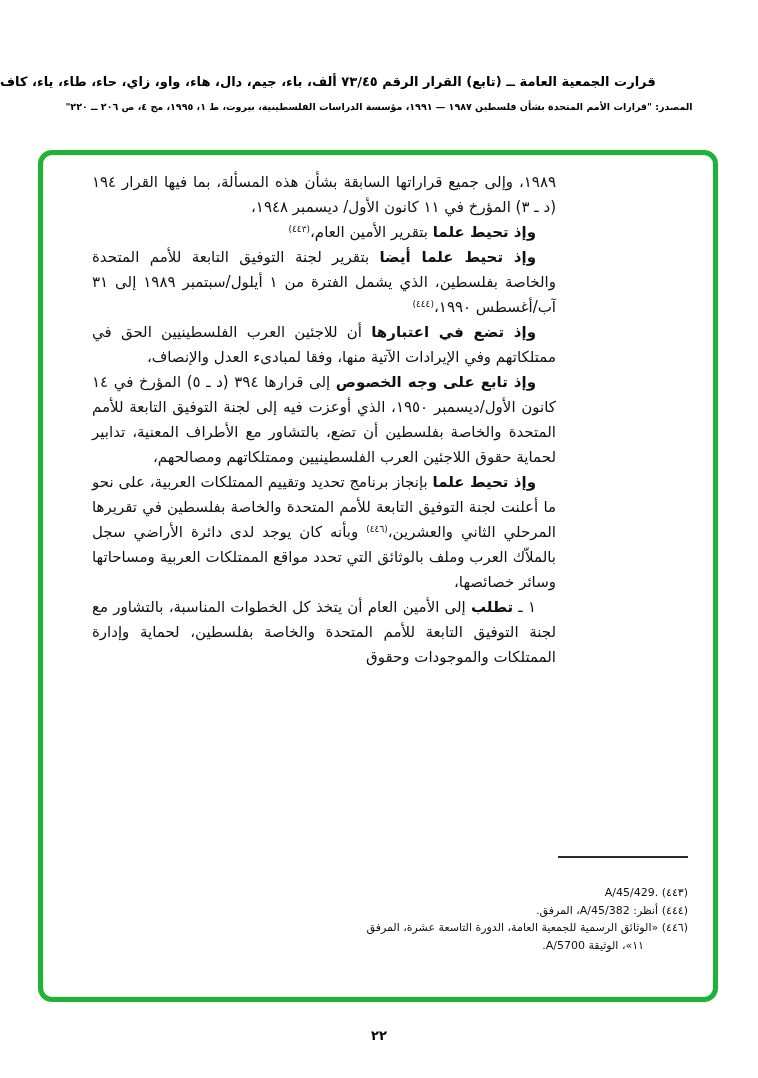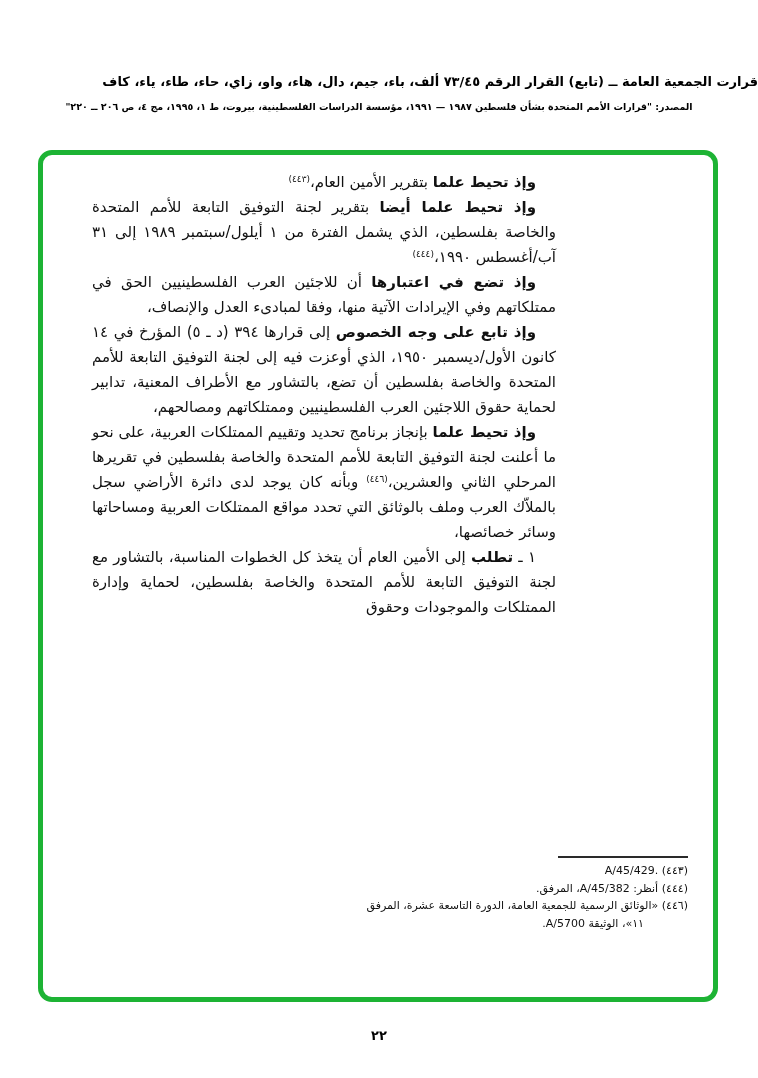--- a/index.html
+++ b/index.html
@@ -6,21 +6,21 @@
   .page{
     position:relative;
     width:758px;height:1078px;
     background:#ffffff;
     overflow:hidden;
     font-family:"DejaVu Sans", sans-serif;
     color:#111;
   }
   .hdr-title{
     position:absolute;top:74px;left:0;width:758px;
-    text-align:right;direction:rtl;
+    text-align:left;direction:rtl;
     font-size:13px;font-weight:bold;color:#000;
     white-space:nowrap;
   }
   .hdr-source{
     position:absolute;top:101px;left:0;width:758px;
     text-align:center;direction:rtl;
     font-size:9.5px;font-weight:bold;color:#000;
     white-space:nowrap;
   }
   .green-box{
@@ -44,21 +44,21 @@
   .para sup{
     font-size:9px;
     line-height:0;
     vertical-align:5px;
   }
   .fn-divider{
     position:absolute;top:856px;right:70px;
     width:130px;height:2px;background:#2a2a2a;
   }
   .footnotes{
-    position:absolute;top:862px;right:70px;width:330px;
+    position:absolute;top:884px;right:70px;width:330px;
     direction:rtl;
     font-size:11px;line-height:17.5px;
     color:#111;
     text-align:right;
   }
   .footnote{
     margin:0;
     padding-right:44px;
     text-indent:-44px;
   }
@@ -73,20 +73,21 @@
 
 <div class="page">
 
   <div class="hdr-title">قرارت الجمعية العامة ــ (تابع) القرار الرقم ٧٣/٤٥ ألف، باء، جيم، دال، هاء، واو، زاي، حاء، طاء، ياء، كاف</div>
 
   <div class="hdr-source">المصدر: "قرارات الأمم المتحدة بشأن فلسطين ١٩٨٧ — ١٩٩١، مؤسسة الدراسات الفلسطينية، بيروت، ط ١، ١٩٩٥، مج ٤، ص ٢٠٦ ــ ٢٢٠"</div>
 
   <div class="green-box"></div>
 
   <div class="body-text">
+      <p class="para"><span>١٩٨٩، وإلى جميع قراراتها السابقة بشأن هذه المسألة، بما فيها القرار ١٩٤ (د ـ ٣) المؤرخ في ١١ كانون الأول/ ديسمبر ١٩٤٨،</span></p>
       <p class="para indent"><b>وإذ تحيط علما</b><span> بتقرير الأمين العام،</span><sup>(٤٤٣)</sup></p>
       <p class="para indent"><b>وإذ تحيط علما أيضا</b><span> بتقرير لجنة التوفيق التابعة للأمم المتحدة والخاصة بفلسطين، الذي يشمل الفترة من ١ أيلول/سبتمبر ١٩٨٩ إلى ٣١ آب/أغسطس ١٩٩٠،</span><sup>(٤٤٤)</sup></p>
       <p class="para indent"><b>وإذ تضع في اعتبارها</b><span> أن للاجئين العرب الفلسطينيين الحق في ممتلكاتهم وفي الإيرادات الآتية منها، وفقا لمبادىء العدل والإنصاف،</span></p>
       <p class="para indent"><b>وإذ تابع على وجه الخصوص</b><span> إلى قرارها ٣٩٤ (د ـ ٥) المؤرخ في ١٤ كانون الأول/ديسمبر ١٩٥٠، الذي أوعزت فيه إلى لجنة التوفيق التابعة للأمم المتحدة والخاصة بفلسطين أن تضع، بالتشاور مع الأطراف المعنية، تدابير لحماية حقوق اللاجئين العرب الفلسطينيين وممتلكاتهم ومصالحهم،</span></p>
       <p class="para indent"><b>وإذ تحيط علما</b><span> بإنجاز برنامج تحديد وتقييم الممتلكات العربية، على نحو ما أعلنت لجنة التوفيق التابعة للأمم المتحدة والخاصة بفلسطين في تقريرها المرحلي الثاني والعشرين،</span><sup>(٤٤٦)</sup><span> وبأنه كان يوجد لدى دائرة الأراضي سجل بالملاّك العرب وملف بالوثائق التي تحدد مواقع الممتلكات العربية ومساحاتها وسائر خصائصها،</span></p>
       <p class="para indent"><span>١ ـ </span><b>تطلب</b><span> إلى الأمين العام أن يتخذ كل الخطوات المناسبة، بالتشاور مع لجنة التوفيق التابعة للأمم المتحدة والخاصة بفلسطين، لحماية وإدارة الممتلكات والموجودات وحقوق</span></p>
     </div>
 
   <div class="fn-divider"></div>
 

